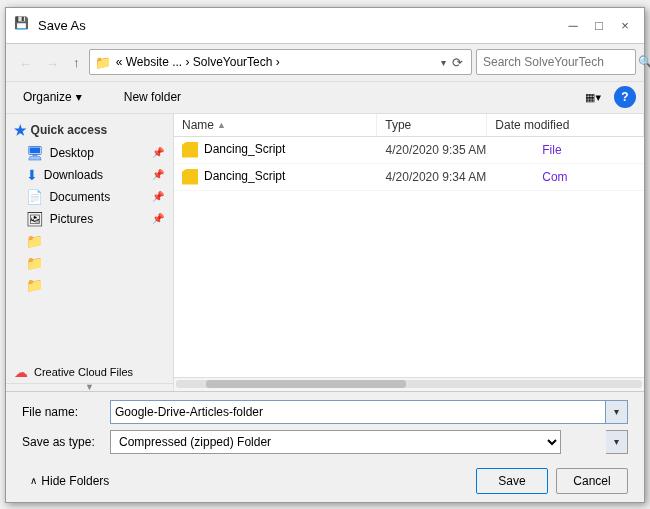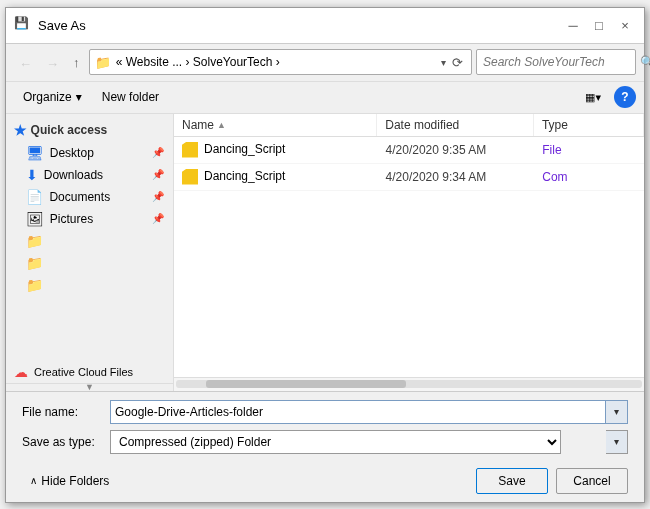--- a/index.html
+++ b/index.html
@@ -125,32 +125,31 @@
       width: 160px;
       border-radius: 2px;
     }
     .search-input {
       border: none;
       outline: none;
       font-size: 12px;
       flex: 1;
       background: transparent;
       color: #404040;
-      font-style: italic;
     }
     .search-icon {
       color: #888;
       font-size: 12px;
     }
     
     .toolbar {
       display: flex;
       align-items: center;
       padding: 4px 8px;
-      gap: 2px;
+      gap: 24px;
       background: #f0f0f0;
       border-bottom: 1px solid #ddd;
       height: 32px;
     }
     .toolbar-btn {
       background: none;
       border: 1px solid transparent;
       cursor: pointer;
       padding: 2px 8px;
       font-size: 12px;
@@ -520,25 +519,25 @@
       </div>
     </div>
 
     <div class="file-list">
 
       <div class="file-list-header">
         <div class="col-header name">
           <span>Name</span>
           <span class="col-sort-arrow">▲</span>
         </div>
+        <div class="col-header type">
+          <span>Type</span>
+        </div>
         <div class="col-header date">
           <span>Date modified</span>
-        </div>
-        <div class="col-header type">
-          <span>Type</span>
         </div>
       </div>
 
       <div class="file-row">
         <div class="file-cell name">
           <span class="file-icon-yellow"></span>
           <span>Dancing_Script</span>
         </div>
         <div class="file-cell date">4/20/2020 9:35 AM</div>
         <div class="file-cell type">File</div>

